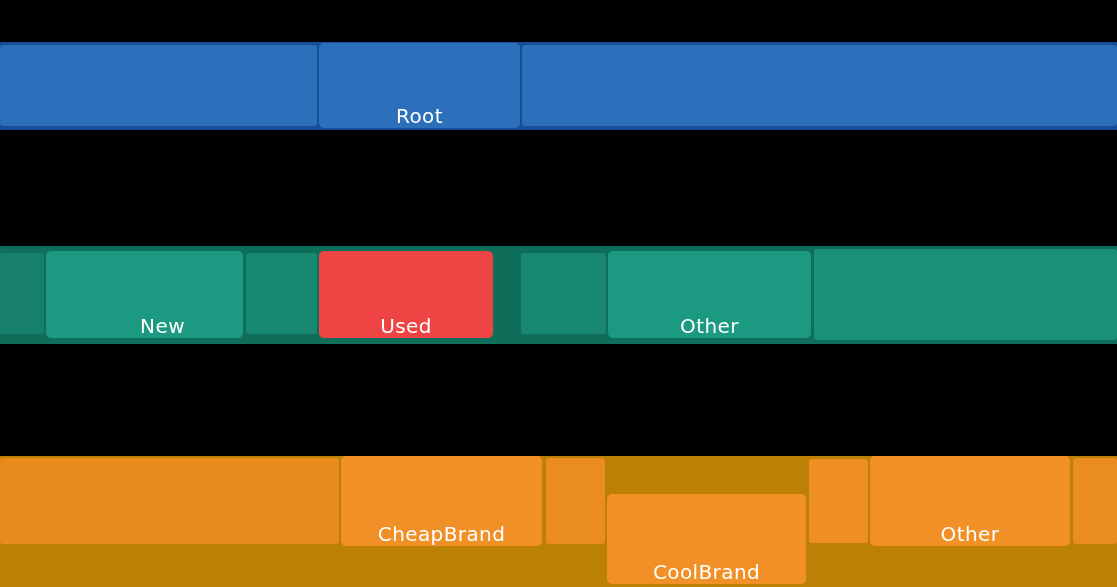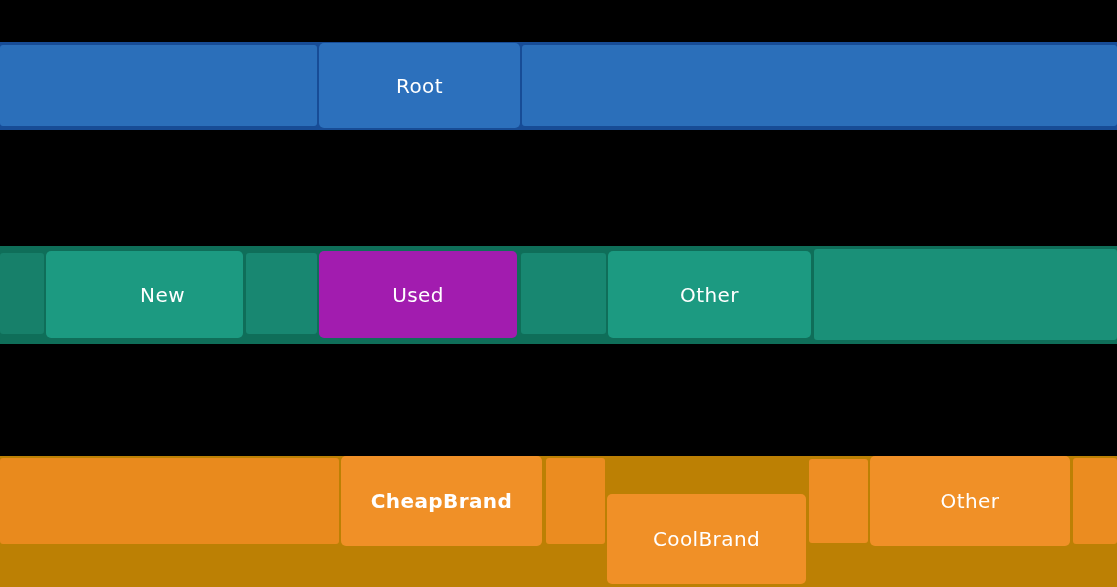--- a/index.html
+++ b/index.html
@@ -6,21 +6,21 @@
   .stage{
     position:relative;
     width:1117px;height:587px;
     background:#000;
     overflow:hidden;
     font-family:"DejaVu Sans","Liberation Sans",sans-serif;
   }
   .band{position:absolute;left:0;width:1117px;}
   .tile{
     position:absolute;
-    display:flex;align-items:center;justify-content:center;
+    display:flex;align-items:flex-end;justify-content:center;
     box-sizing:border-box;
     white-space:nowrap;
   }
   .tile.labeled{border-radius:5px;}
   .tile.filler{border-radius:3px;}
   .tile-label{
     color:#ffffff;
     font-size:20px;
     letter-spacing:0.4px;
   }
@@ -34,31 +34,31 @@
     <div class="tile labeled" style="left: 319px; top: 43px; width: 201px; height: 85px; background: rgb(44, 112, 188);">
       <span class="tile-label" style="color: rgb(255, 255, 255); font-size: 20px;">Root</span>
     </div>
     <div class="tile filler" style="left: 522px; top: 45px; width: 595px; height: 81px; background: rgb(43, 111, 186);"></div>
     <div class="band" style="top: 246px; height: 98px; background: rgb(15, 110, 89);"></div>
     <div class="tile filler" style="left: 0px; top: 253px; width: 44px; height: 81px; background: rgb(23, 128, 106);"></div>
     <div class="tile labeled" style="left: 46px; top: 251px; width: 197px; height: 87px; background: rgb(28, 154, 129); padding-left: 36px;">
       <span class="tile-label" style="color: rgb(255, 255, 255); font-size: 20px;">New</span>
     </div>
     <div class="tile filler" style="left: 246px; top: 253px; width: 71px; height: 81px; background: rgb(24, 135, 113);"></div>
-    <div class="tile labeled" style="left: 319px; top: 251px; width: 198px; height: 87px; background: #a21caf;">
+    <div class="tile labeled" style="left: 319px; top: 251px; width: 174px; height: 87px; background: #ef4444;">
       <span class="tile-label" style="color: rgb(255, 255, 255); font-size: 20px;">Used</span>
     </div>
     <div class="tile filler" style="left: 521px; top: 253px; width: 85px; height: 81px; background: rgb(24, 135, 113);"></div>
     <div class="tile labeled" style="left: 608px; top: 251px; width: 203px; height: 87px; background: rgb(28, 154, 129);">
       <span class="tile-label" style="color: rgb(255, 255, 255); font-size: 20px;">Other</span>
     </div>
     <div class="tile filler" style="left: 814px; top: 249px; width: 303px; height: 91px; background: rgb(26, 144, 120);"></div>
     <div class="band" style="top: 456px; height: 131px; background: rgb(188, 128, 4);"></div>
     <div class="tile filler" style="left: 0px; top: 458px; width: 339px; height: 86px; background: rgb(233, 138, 29);"></div>
-    <div class="tile labeled" style="left: 341px; top: 456px; width: 201px; height: 90px; background: rgb(240, 144, 39); font-weight: bold;">
+    <div class="tile labeled" style="left: 341px; top: 456px; width: 201px; height: 90px; background: rgb(240, 144, 39);">
       <span class="tile-label" style="color: rgb(255, 255, 255); font-size: 20px;">CheapBrand</span>
     </div>
     <div class="tile filler" style="left: 546px; top: 458px; width: 59px; height: 86px; background: rgb(235, 140, 32);"></div>
     <div class="tile labeled" style="left: 607px; top: 456px; width: 199px; height: 90px; background: rgb(240, 144, 39); margin-top: 38px;">
       <span class="tile-label" style="color: rgb(255, 255, 255); font-size: 20px;">CoolBrand</span>
     </div>
     <div class="tile filler" style="left: 809px; top: 459px; width: 59px; height: 84px; background: rgb(238, 142, 36);"></div>
     <div class="tile labeled" style="left: 870px; top: 456px; width: 200px; height: 90px; background: rgb(240, 144, 39);">
       <span class="tile-label" style="color: rgb(255, 255, 255); font-size: 20px;">Other</span>
     </div>

